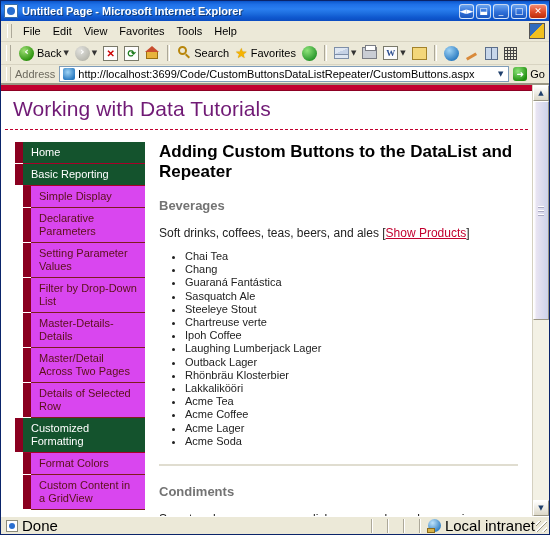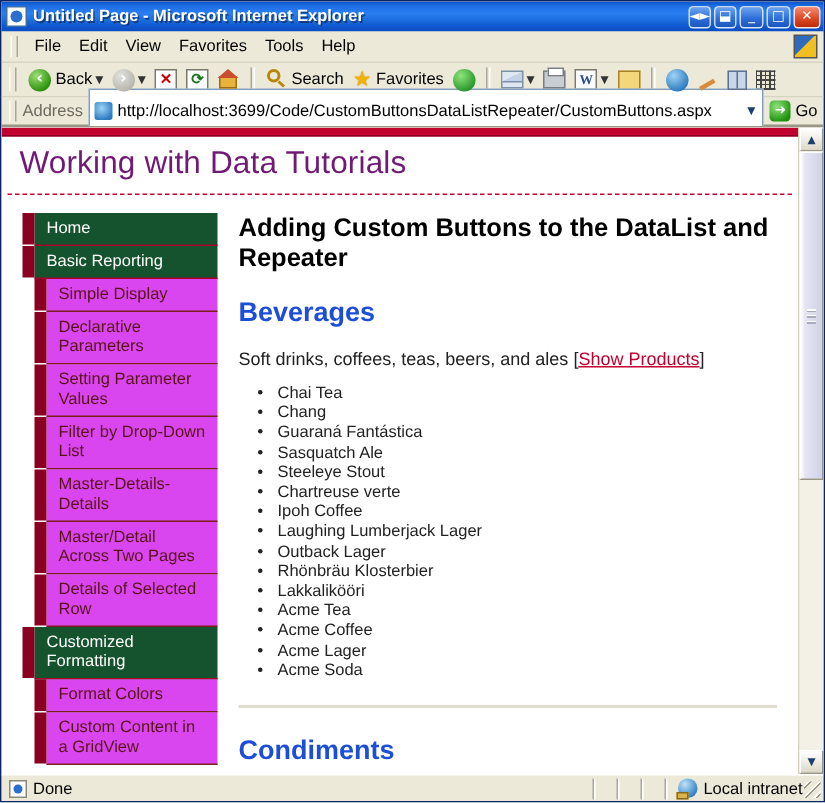--- a/index.html
+++ b/index.html
@@ -268,21 +268,21 @@
   }
   .addrbar .grip {
     width: 3px; height: 14px;
     border-left: 1px solid #ffffff;
     border-right: 1px solid #aca899;
     margin-right: 4px;
   }
   .addr-label { color: #6d6a5e; margin-right: 4px; font-size: 11px; }
   .addr-input-wrap {
     flex: 1 1 auto;
-    height: 31px;
+    height: 16px;
     background: #ffffff;
     border: 1px solid #7f9db9;
     box-sizing: border-box;
     display: flex;
     align-items: center;
     margin-right: 2px;
     min-width: 0;
   }
   .addr-ie {
     width: 12px; height: 12px; margin: 0 3px;
@@ -410,23 +410,23 @@
     min-width: 0;
   }
   h1.main-h {
     font-size: 17px;
     font-weight: bold;
     color: #000000;
     margin: 0 0 16px 0;
     line-height: 20px;
   }
   h2.cat-h {
-    font-size: 18px;
+    font-size: 13px;
     font-weight: bold;
-    color: #1d4ed8;
+    color: #737373;
     margin: 0 0 13px 0;
   }
   p.cat-desc {
     font-size: 12px;
     color: #222222;
     margin: 0 0 10px 0;
     line-height: 14px;
   }
   a.show-products {
     color: #c2002f;
@@ -500,21 +500,21 @@
   }
 
   
   .statusbar {
     flex: 0 0 17px;
     height: 17px;
     background: #ece9d8;
     border-top: 1px solid #ffffff;
     display: flex;
     align-items: center;
-    font-size: 11px;
+    font-size: 15px;
     padding-left: 3px;
   }
   .st-pane {
     display: flex; align-items: center;
     height: 15px;
     padding: 0 4px 0 2px;
   }
   .st-doc {
     width: 12px; height: 12px;
     background: #ffffff; border: 1px solid #8a8a7a;

